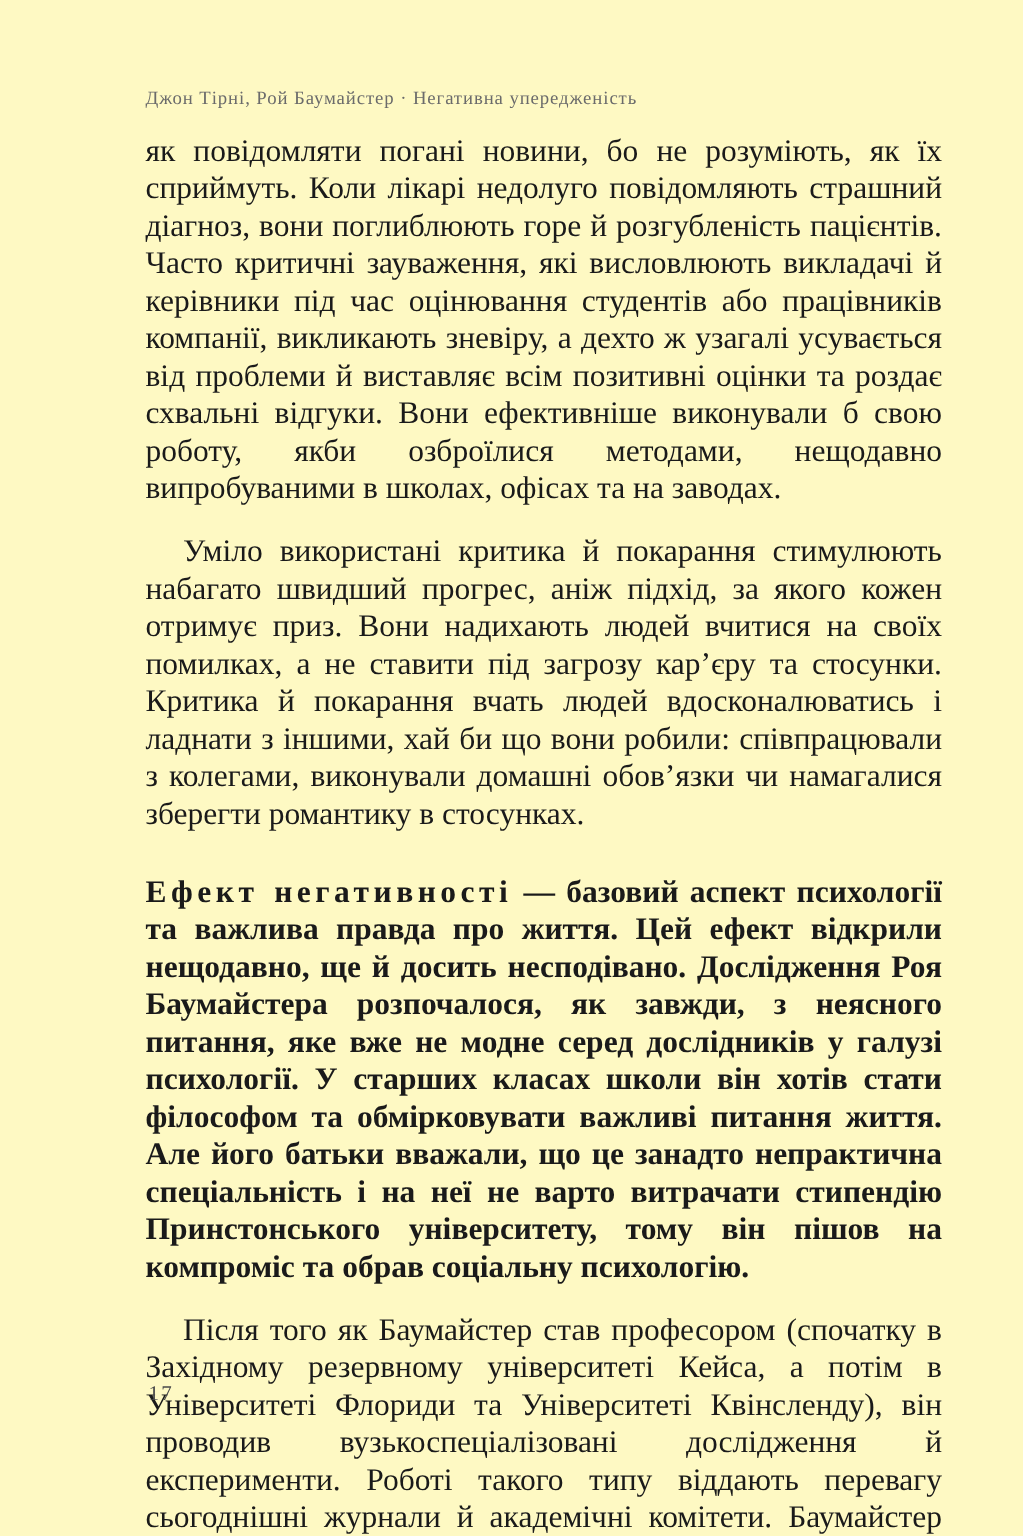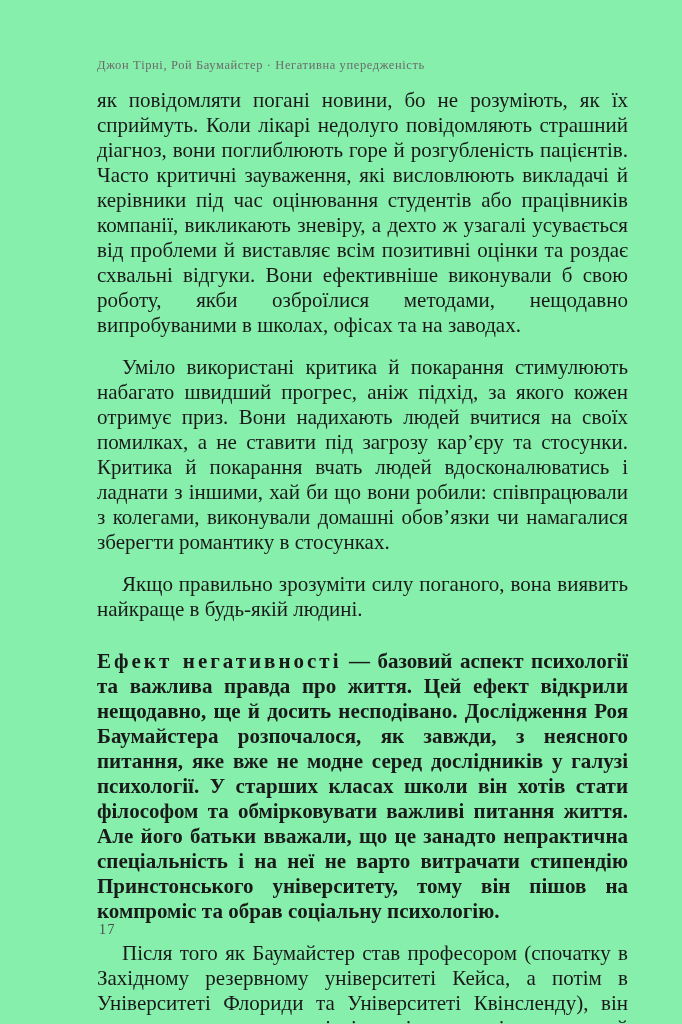--- a/index.html
+++ b/index.html
@@ -4,21 +4,21 @@
 <style>
   html, body {
     margin: 0;
     padding: 0;
     background: #ffffff;
   }
   .page {
     position: relative;
     width: 682px;
     height: 1024px;
-    background: #86efac;
+    background: #fef9c3;
     overflow: hidden;
     font-family: "Liberation Serif", "DejaVu Serif", serif;
     color: #1a1a1a;
     box-sizing: border-box;
   }
   .running-header {
     position: absolute;
     left: 97px;
     top: 58px;
     width: 531px;
@@ -64,19 +64,18 @@
 </style>
 </head>
 <body>
 
 <div class="page">
   <div class="running-header">Джон Тірні, Рой Баумайстер · Негативна упередженість</div>
 
   <div class="body-text" id="paragraphs">
       <p class="para">як повідомляти погані новини, бо не розуміють, як їх сприймуть. Коли лікарі недолуго повідомляють страшний діагноз, вони поглиблюють горе й розгубленість пацієнтів. Часто критичні зауваження, які висловлюють викладачі й керівники під час оцінювання студентів або працівників компанії, викликають зневіру, а дехто ж узагалі усувається від проблеми й виставляє всім позитивні оцінки та роздає схвальні відгуки. Вони ефективніше виконували б свою роботу, якби озброїлися методами, нещодавно випробуваними в школах, офісах та на заводах.</p>
       <p class="para indent">Уміло використані критика й покарання стимулюють набагато швидший прогрес, аніж підхід, за якого кожен отримує приз. Вони надихають людей вчитися на своїх помилках, а не ставити під загрозу кар’єру та стосунки. Критика й покарання вчать людей вдосконалюватись і ладнати з іншими, хай би що вони робили: співпрацювали з колегами, виконували домашні обов’язки чи намагалися зберегти романтику в стосунках.</p>
-      <p class="para indent">Якщо правильно зрозуміти силу поганого, вона виявить найкраще в будь-якій людині.</p>
       <p class="para section-start"><span class="lead">Ефект негативності</span> — базовий аспект психології та важлива правда про життя. Цей ефект відкрили нещодавно, ще й досить несподівано. Дослідження Роя Баумайстера розпочалося, як завжди, з неясного питання, яке вже не модне серед дослідників у галузі психології. У старших класах школи він хотів стати філософом та обмірковувати важливі питання життя. Але його батьки вважали, що це занадто непрактична спеціальність і на неї не варто витрачати стипендію Принстонського університету, тому він пішов на компроміс та обрав соціальну психологію.</p>
       <p class="para indent">Після того як Баумайстер став професором (спочатку в Західному резервному університеті Кейса, а потім в Університеті Флориди та Університеті Квінсленду), він проводив вузькоспеціалізовані дослідження й експерименти. Роботі такого типу віддають перевагу сьогоднішні журнали й академічні комітети. Баумайстер прославився своїми працями з питань самоконтролю, соціального неприйняття, агресії та інших тем. Але він також</p>
     </div>
 
   <div class="page-number">17</div>
 </div>
 
 </body></html>

